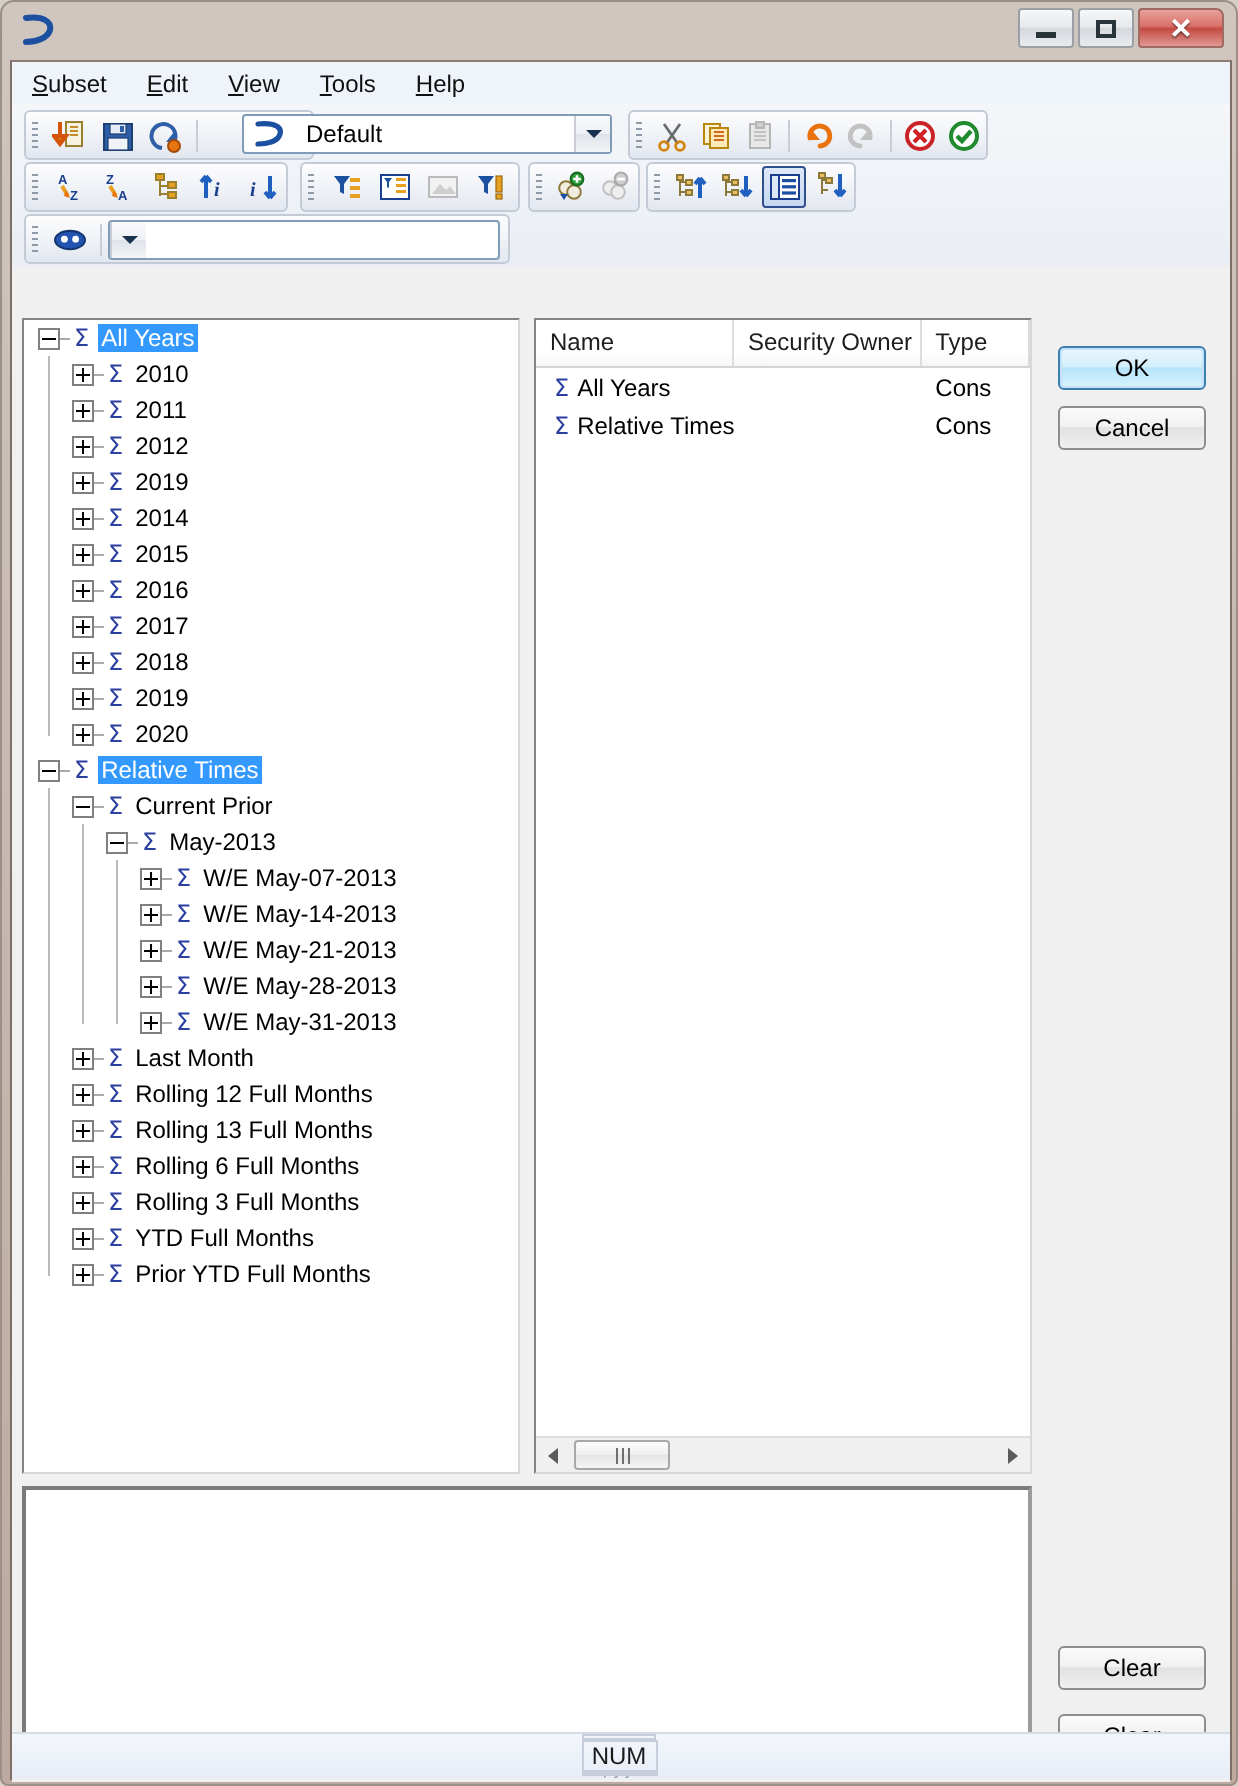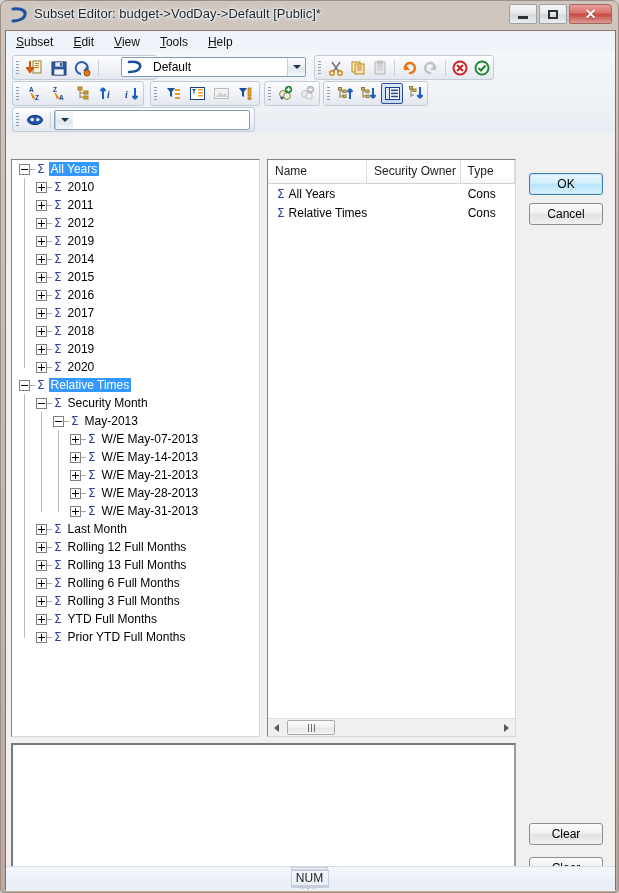--- a/index.html
+++ b/index.html
@@ -269,21 +269,20 @@
 <body>
 
 <div id="window">
 
   <div id="titlebar">
     <div id="title-icon">
       <svg width="20" height="18" viewBox="0 0 20 18">
         <path d="M3 3 C12 2, 16 5, 15 9 C14 13, 8 15, 3 15" fill="none" stroke="#1b4fa0" stroke-width="3" stroke-linecap="round"></path>
       </svg>
     </div>
-    <div id="title-text">Subset Editor:  budget-&gt;VodDay-&gt;Default  [Public]*</div>
 
     <div class="wbtn" id="btn-min">
       <div class="glyph-min"></div>
     </div>
     <div class="wbtn" id="btn-max">
       <div class="glyph-max"></div>
     </div>
     <div class="wbtn" id="btn-close">
       <div class="glyph-close">✕</div>
     </div>
@@ -664,21 +663,21 @@
               <div class="tdash"></div>
               <span class="sigma">Σ</span>
               <span class="tlabel sel">Relative Times</span>
             </div>
             <div class="tnode" style="padding-left: 24px;">
               <div class="tw">
                 <div class="h"></div>
               </div>
               <div class="tdash"></div>
               <span class="sigma">Σ</span>
-              <span class="tlabel">Security Month</span>
+              <span class="tlabel">Current Prior</span>
             </div>
             <div class="tnode" style="padding-left: 41px;">
               <div class="tw">
                 <div class="h"></div>
               </div>
               <div class="tdash"></div>
               <span class="sigma">Σ</span>
               <span class="tlabel">May-2013</span>
             </div>
             <div class="tnode" style="padding-left: 58px;">

